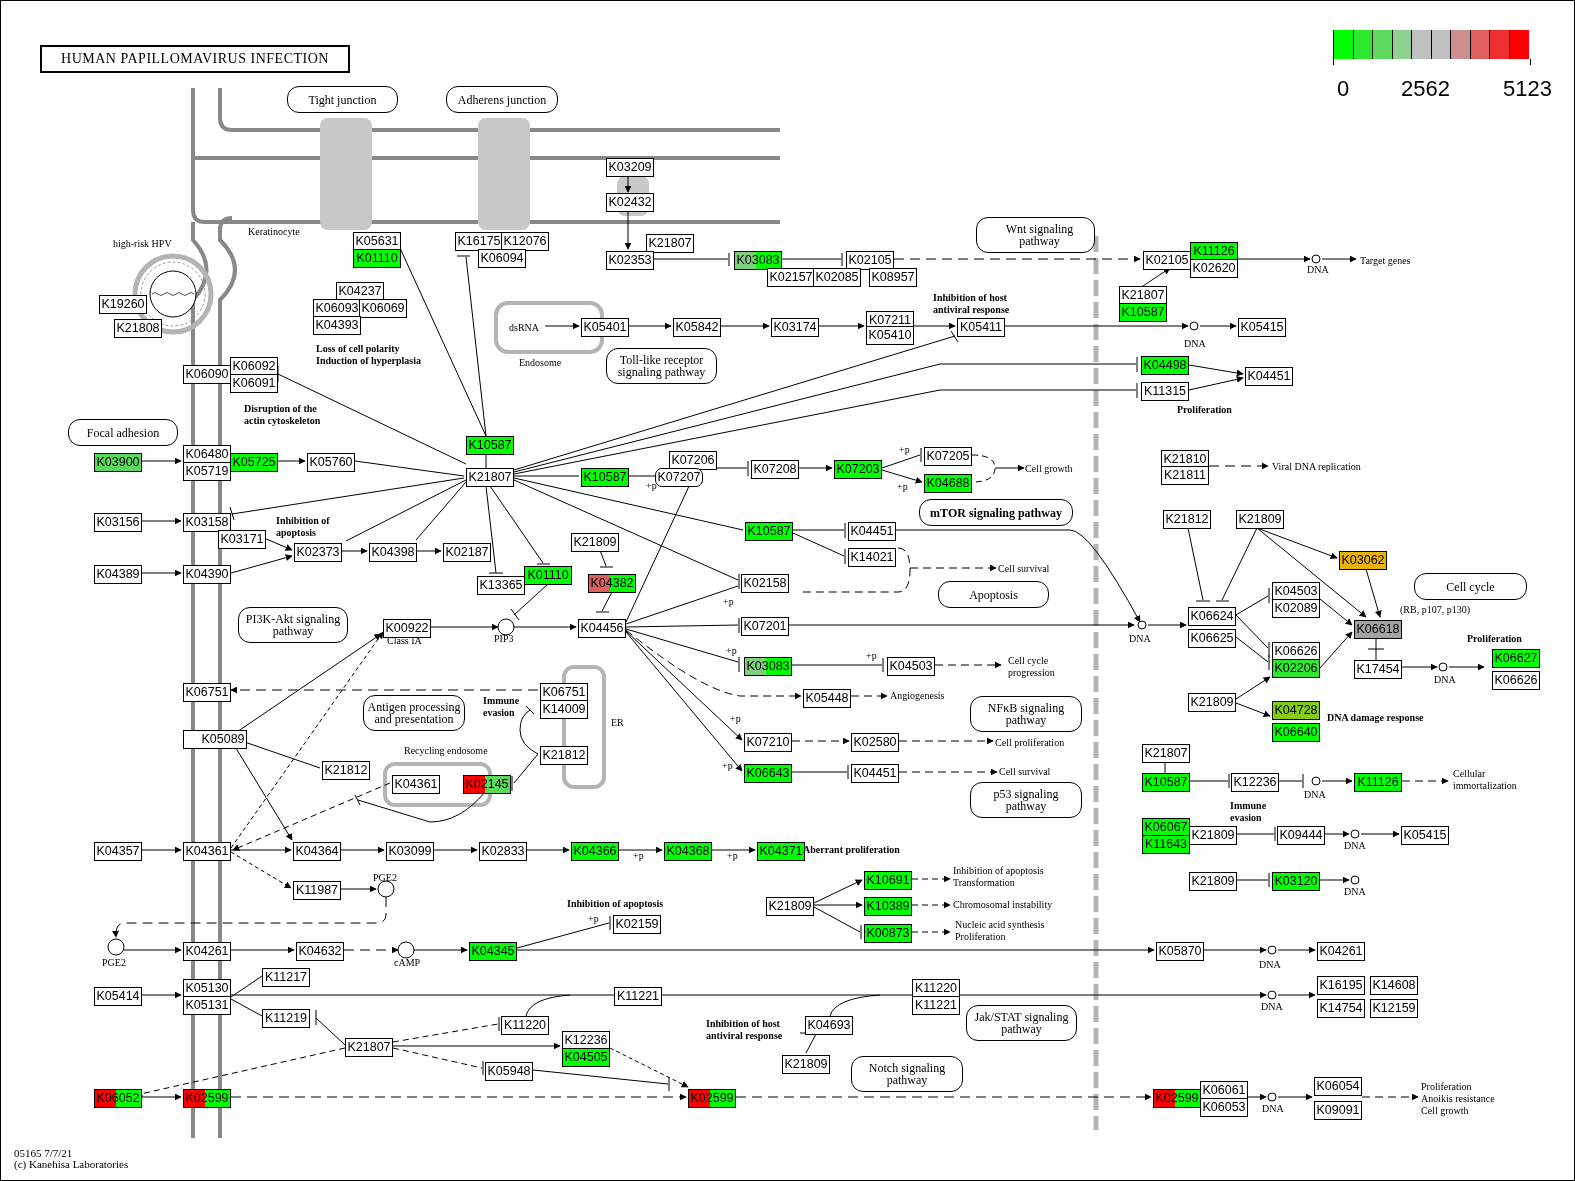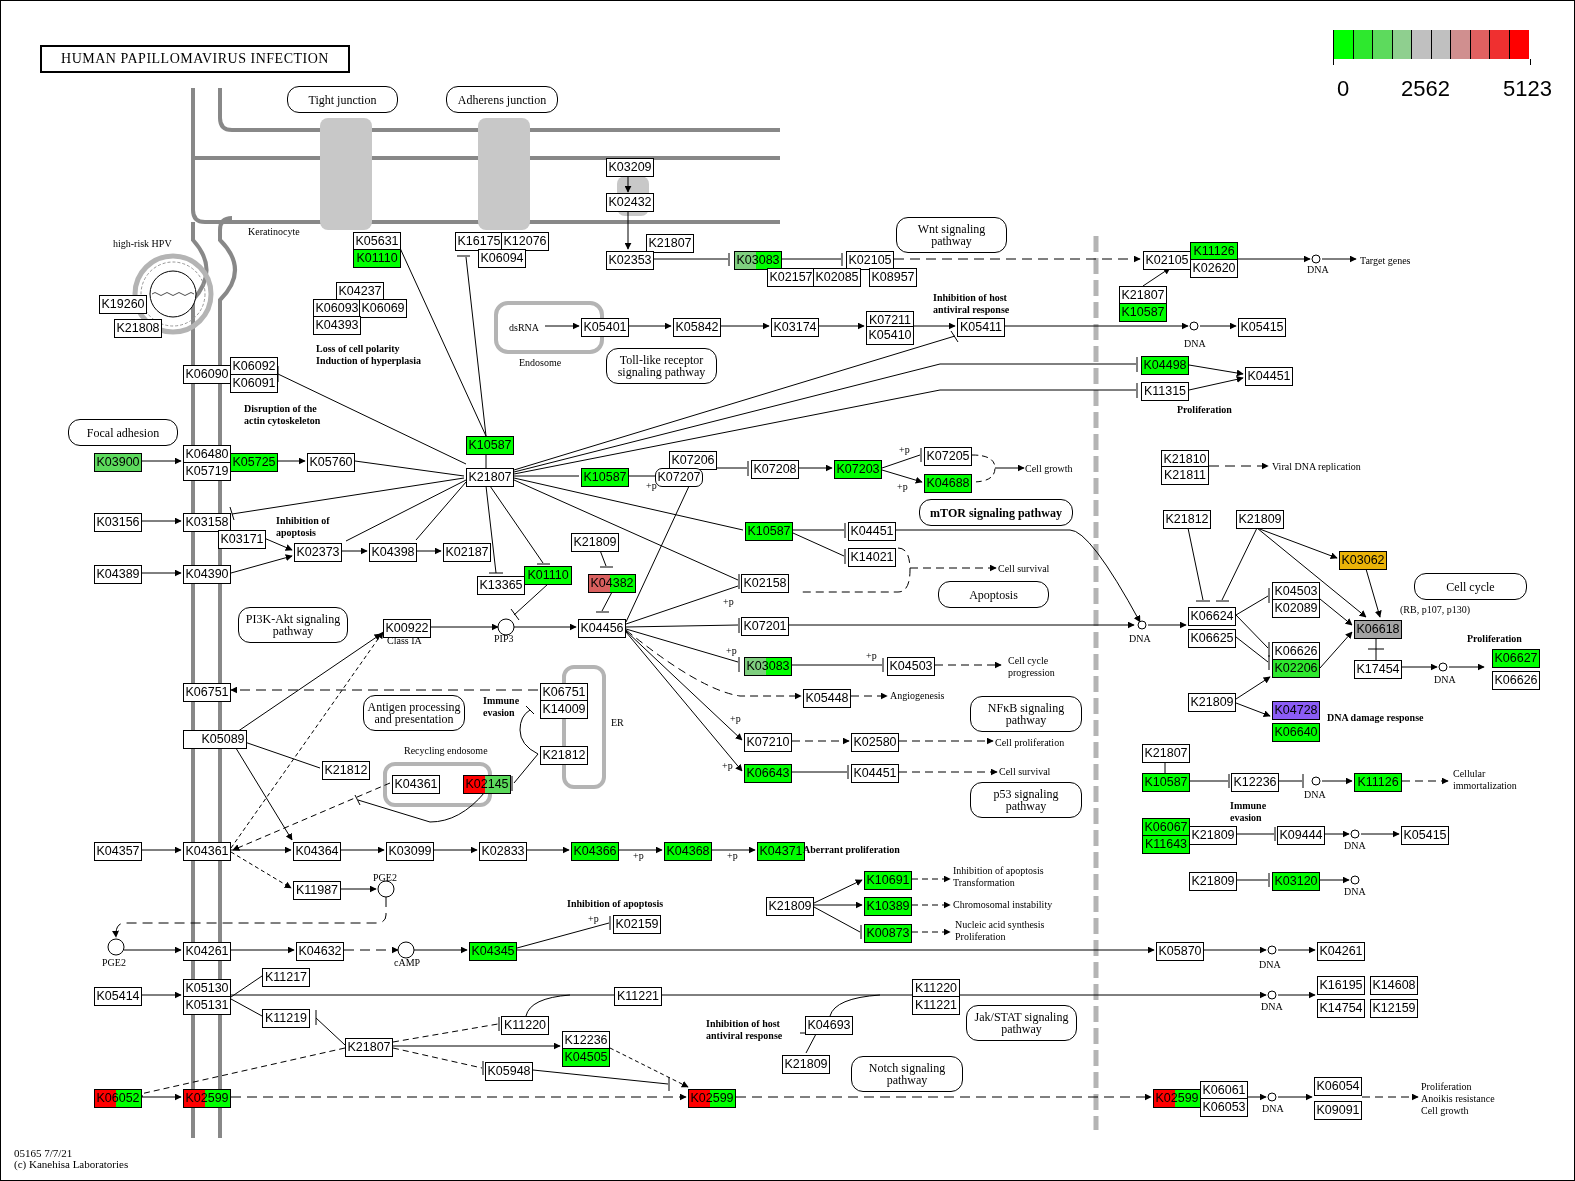--- a/index.html
+++ b/index.html
@@ -379,21 +379,21 @@
     <div class="node" style="left: 1354px; top: 660px; width: 46px;">K17454</div>
     <div class="node" style="left: 1492px; top: 649px; width: 46px; background: rgb(0, 255, 0);">K06627</div>
     <div class="node" style="left: 1492px; top: 671px; width: 46px;">K06626</div>
     <div class="node" style="left: 183px; top: 683px; width: 46px;">K06751</div>
     <div class="node" style="left: 540px; top: 683px; width: 46px;">K06751</div>
     <div class="node" style="left: 540px; top: 700px; width: 46px;">K14009</div>
     <div class="node" style="left: 744px; top: 657px; width: 46px; background: linear-gradient(to right, rgb(127, 207, 127) 45%, rgb(0, 255, 0) 45%);">K03083</div>
     <div class="node" style="left: 887px; top: 657px; width: 46px;">K04503</div>
     <div class="node" style="left: 803px; top: 689px; width: 46px;">K05448</div>
     <div class="node" style="left: 1188px; top: 693px; width: 46px;">K21809</div>
-    <div class="node" style="left: 1272px; top: 701px; width: 46px; background: #8b5cf6;">K04728</div>
+    <div class="node" style="left: 1272px; top: 701px; width: 46px; background: #84cc16;">K04728</div>
     <div class="node" style="left: 1272px; top: 723px; width: 46px; background: rgb(0, 255, 0);">K06640</div>
     <div class="node" style="left: 183px; top: 730px; width: 46px; padding-left: 16px;">K05089</div>
     <div class="node" style="left: 540px; top: 746px; width: 46px;">K21812</div>
     <div class="node" style="left: 322px; top: 761px; width: 46px;">K21812</div>
     <div class="node" style="left: 392px; top: 775px; width: 46px;">K04361</div>
     <div class="node" style="left: 463px; top: 775px; width: 46px; background: linear-gradient(to right, rgb(255, 0, 0) 45%, rgb(91, 217, 91) 45%);">K02145</div>
     <div class="node" style="left: 744px; top: 733px; width: 46px;">K07210</div>
     <div class="node" style="left: 851px; top: 733px; width: 46px;">K02580</div>
     <div class="node" style="left: 744px; top: 764px; width: 46px; background: rgb(0, 255, 0);">K06643</div>
     <div class="node" style="left: 851px; top: 764px; width: 46px;">K04451</div>
@@ -451,21 +451,21 @@
     <div class="node" style="left: 688px; top: 1089px; width: 46px; background: linear-gradient(to right, rgb(255, 0, 0) 45%, rgb(0, 255, 0) 45%);">K02599</div>
     <div class="node" style="left: 1153px; top: 1089px; width: 46px; background: linear-gradient(to right, rgb(255, 0, 0) 45%, rgb(0, 255, 0) 45%);">K02599</div>
     <div class="node" style="left: 1200px; top: 1081px; width: 46px;">K06061</div>
     <div class="node" style="left: 1200px; top: 1098px; width: 46px;">K06053</div>
     <div class="node" style="left: 1314px; top: 1077px; width: 46px;">K06054</div>
     <div class="node" style="left: 1314px; top: 1101px; width: 46px;">K09091</div>
   </div>
 <div id="pw-layer">
     <div class="pw" style="left: 287px; top: 86px; width: 109px; height: 25px;">Tight junction</div>
     <div class="pw" style="left: 446px; top: 86px; width: 110px; height: 25px;">Adherens junction</div>
-    <div class="pw" style="left: 896px; top: 217px; width: 109px; height: 34px;">Wnt signaling
+    <div class="pw" style="left: 976px; top: 217px; width: 109px; height: 34px; padding-left: 8px;">Wnt signaling
 pathway</div>
     <div class="pw" style="left: 606px; top: 348px; width: 109px; height: 34px;">Toll-like receptor
 signaling pathway</div>
     <div class="pw" style="left: 68px; top: 419px; width: 108px; height: 25px;">Focal adhesion</div>
     <div class="pw" style="left: 919px; top: 499px; width: 152px; height: 25px; font-weight: bold;">mTOR signaling pathway</div>
     <div class="pw" style="left: 938px; top: 581px; width: 109px; height: 25px;">Apoptosis</div>
     <div class="pw" style="left: 1414px; top: 573px; width: 111px; height: 25px;">Cell cycle</div>
     <div class="pw" style="left: 238px; top: 607px; width: 108px; height: 34px;">PI3K-Akt signaling
 pathway</div>
     <div class="pw" style="left: 363px; top: 695px; width: 100px; height: 34px;">Antigen processing

